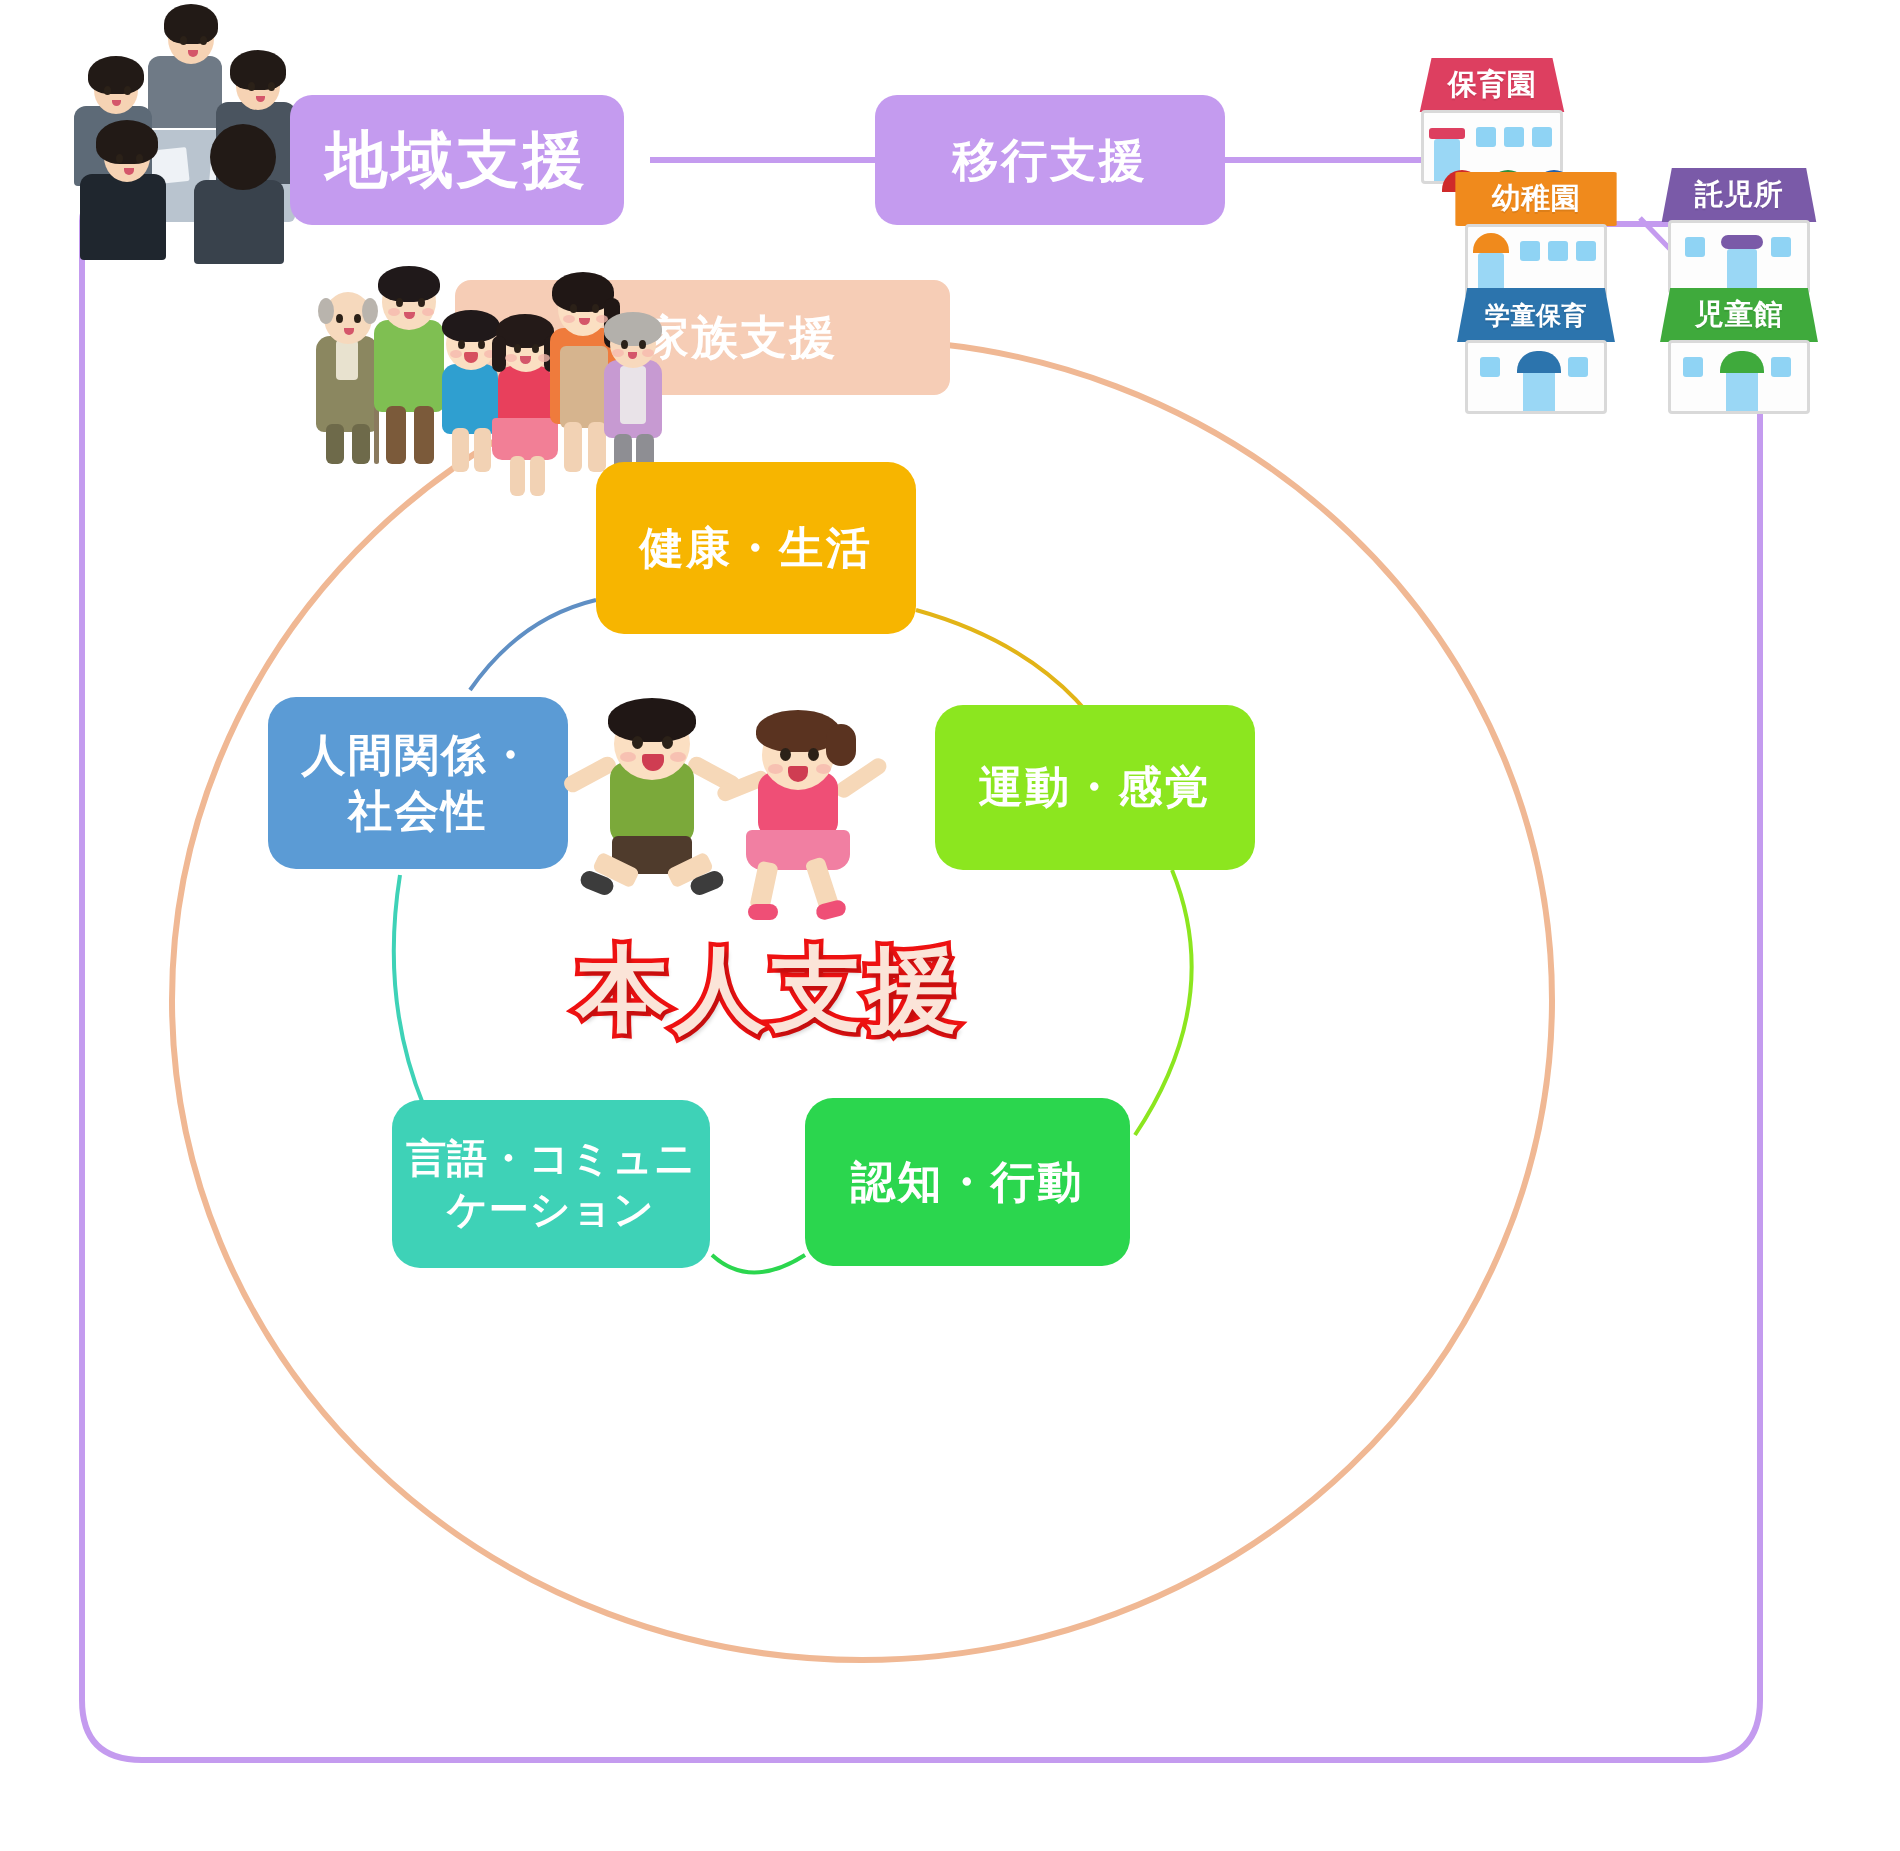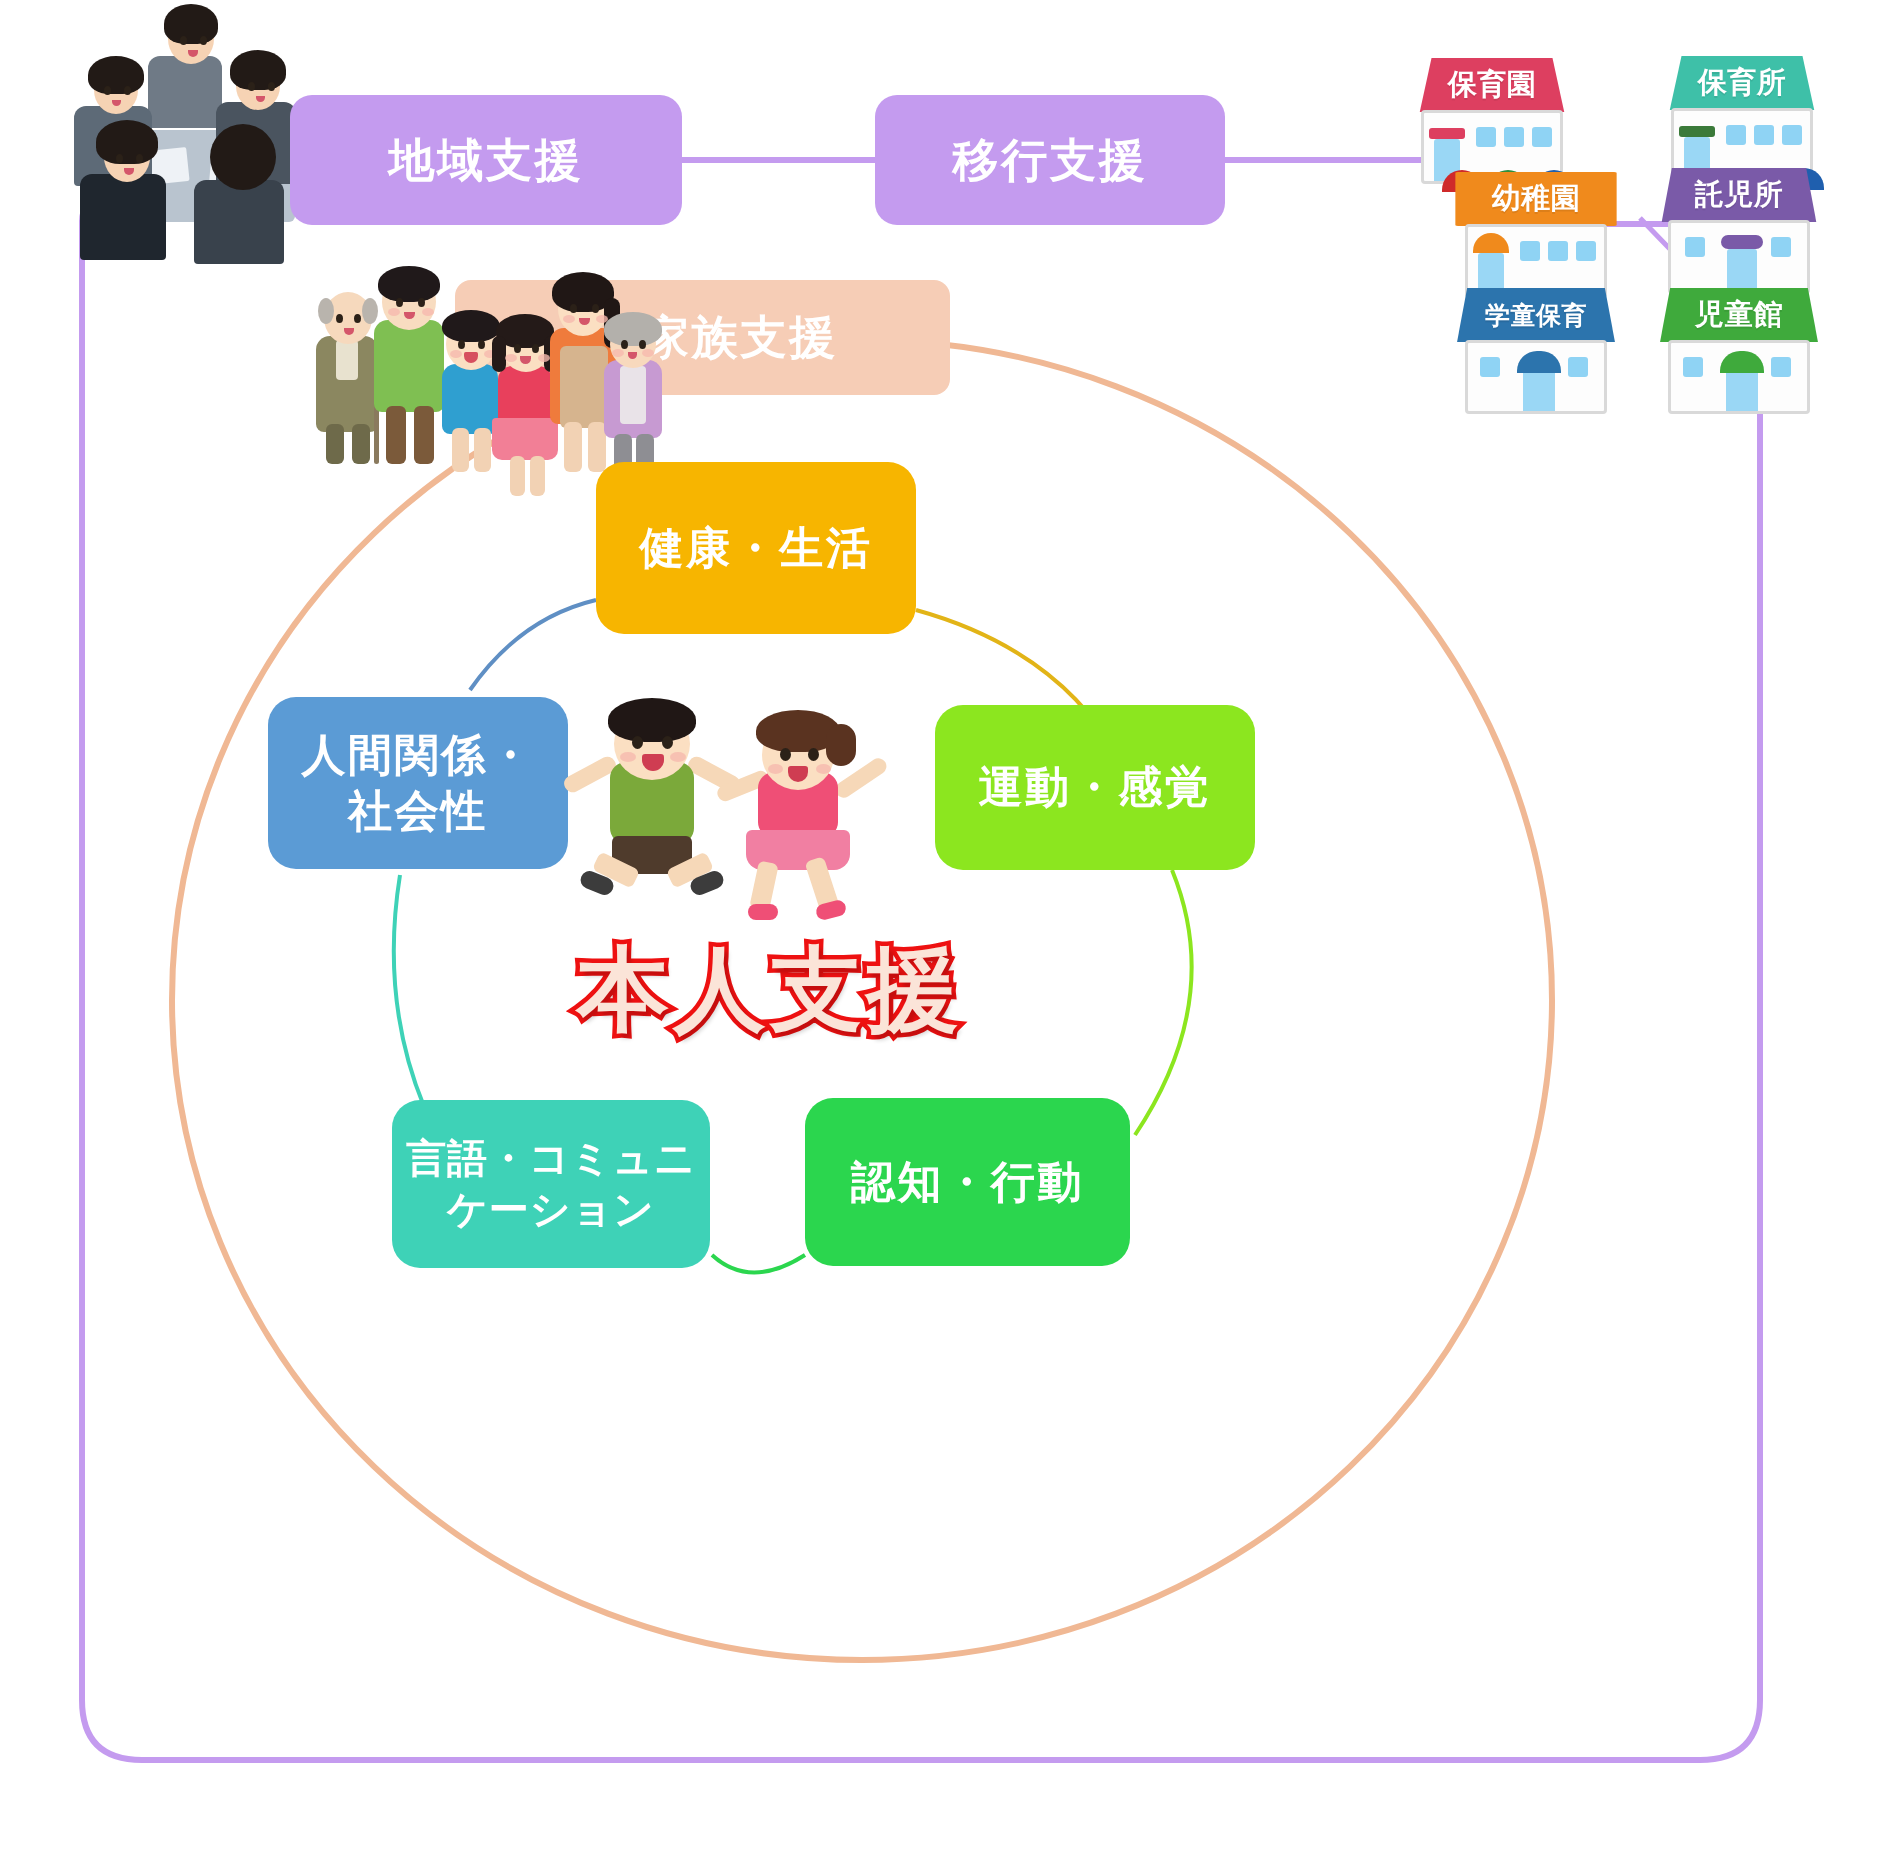--- a/index.html
+++ b/index.html
@@ -11,21 +11,21 @@
   svg.layer{position:absolute;left:0;top:0;width:1900px;height:1851px;pointer-events:none;}
 
   
   .box{
     position:absolute;display:flex;align-items:center;justify-content:center;
     color:#fff;font-weight:700;text-align:center;line-height:1.28;
     border-radius:22px;letter-spacing:.06em;
     box-sizing:border-box;
   }
 
-  #box-regional{left:290px;top:95px;width:392px;height:130px;background:#c49bef;font-size:46px;}
+  #box-regional{left:290px;top:95px;width:334px;height:130px;background:#c49bef;font-size:62px;}
   #box-transition{left:875px;top:95px;width:350px;height:130px;background:#c49bef;font-size:46px;}
   #box-family{left:455px;top:280px;width:495px;height:115px;background:#f6cdb6;font-size:46px;
      border-radius:16px;justify-content:flex-end;padding-right:112px;}
 
   #box-health{left:596px;top:462px;width:320px;height:172px;background:#f7b500;font-size:44px;border-radius:28px;}
   #box-motor{left:935px;top:705px;width:320px;height:165px;background:#8ce61f;font-size:44px;border-radius:28px;}
   #box-cognition{left:805px;top:1098px;width:325px;height:168px;background:#2bd64e;font-size:44px;border-radius:28px;}
   #box-language{left:392px;top:1100px;width:318px;height:168px;background:#3ed2b7;font-size:40px;border-radius:28px;
      letter-spacing:.02em;}
   #box-social{left:268px;top:697px;width:300px;height:172px;background:#5b9bd5;font-size:44px;border-radius:28px;}
@@ -264,33 +264,20 @@
       <div class="lintel" style="left:5px;background:#dd3f60;"></div>
       <div class="win" style="left:52px;"></div>
       <div class="win" style="left:80px;"></div>
       <div class="win" style="left:108px;"></div>
     </div>
     <div class="arch" style="left:34px;bottom:-6px;background:#cf2a2a;"></div>
     <div class="arch" style="left:80px;bottom:-6px;background:#2e8f3e;"></div>
     <div class="arch" style="left:126px;bottom:-6px;background:#1f5fae;"></div>
   </div>
 
-  <div class="bldg" style="left:1658px;top:56px;">
-    <div class="roof" style="background:#3ec0a8;">保育所</div>
-    <div class="body">
-      <div class="door" style="left:10px;"></div>
-      <div class="lintel" style="left:5px;background:#3b7a3a;"></div>
-      <div class="win" style="left:52px;"></div>
-      <div class="win" style="left:80px;"></div>
-      <div class="win" style="left:108px;"></div>
-    </div>
-    <div class="arch" style="left:34px;bottom:-6px;background:#cf2a2a;"></div>
-    <div class="arch" style="left:80px;bottom:-6px;background:#2e8f3e;"></div>
-    <div class="arch" style="left:126px;bottom:-6px;background:#1f5fae;"></div>
-  </div>
 
   <div class="bldg" style="left:1452px;top:172px;">
     <div class="roof" style="background:#f08a1c;clip-path:polygon(2% 100%,2% 0,98% 0,98% 100%);border-radius:6px;">幼稚園</div>
     <div class="body">
       <div class="door" style="left:10px;"></div>
       <div class="arch" style="left:5px;bottom:42px;background:#f08a1c;width:36px;height:20px;"></div>
       <div class="win" style="left:52px;"></div>
       <div class="win" style="left:80px;"></div>
       <div class="win" style="left:108px;"></div>
     </div>

